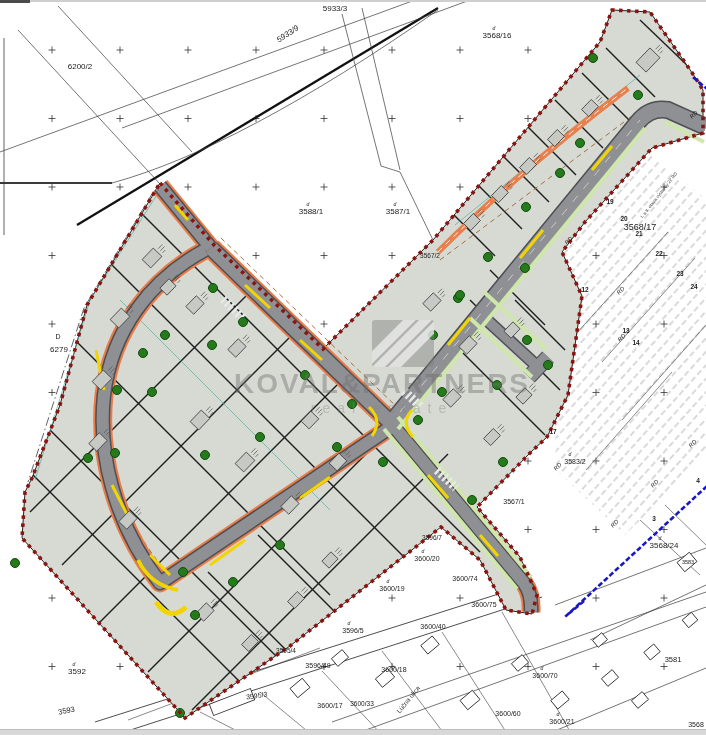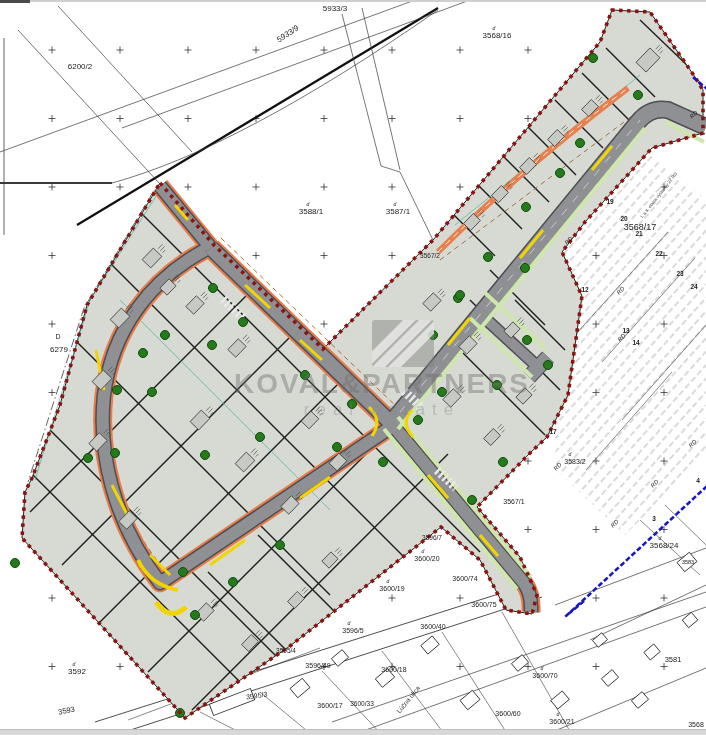--- a/index.html
+++ b/index.html
@@ -18,21 +18,21 @@
   .wm{position:absolute;left:0;top:0;width:706px;height:735px;pointer-events:none;margin-left:39px;}
   .wm-logo{position:absolute;left:333px;top:320px;width:62px;height:47px;
            background:rgba(128,128,128,.45);border-radius:3px;overflow:hidden;}
   .wm-logo span{position:absolute;width:9px;height:90px;background:rgba(240,240,240,.75);
                 transform:rotate(45deg);}
   .wm-logo .s1{left:8px;top:-20px;} .wm-logo .s2{left:24px;top:-20px;} .wm-logo .s3{left:40px;top:-20px;}
   .wm-text{position:absolute;left:193px;top:368px;width:300px;text-align:center;
            font-size:28px;font-weight:bold;letter-spacing:2px;color:rgba(110,110,110,.42);
            font-family:"Liberation Sans",sans-serif;white-space:nowrap;}
   .wm-sub{position:absolute;left:193px;top:400px;width:300px;text-align:center;
-          font-size:17px;letter-spacing:7px;color:rgba(130,130,130,.38);
+          font-size:14px;letter-spacing:7px;color:rgba(130,130,130,.38);
           font-family:"Liberation Sans",sans-serif;}
   .edge-top{position:absolute;left:0;top:0;width:706px;height:2px;background:#cfcfcf;}
   .edge-top-dark{position:absolute;left:0;top:0;width:30px;height:3px;background:#4a4a4a;}
   .edge-bottom{position:absolute;left:0;top:729px;width:706px;height:6px;background:#d8d8d8;border-top:1px solid #bdbdbd;}
 </style>
 </head>
 <body>
 
 <div class="stage">
 <svg width="706" height="735" viewBox="0 0 706 735">

